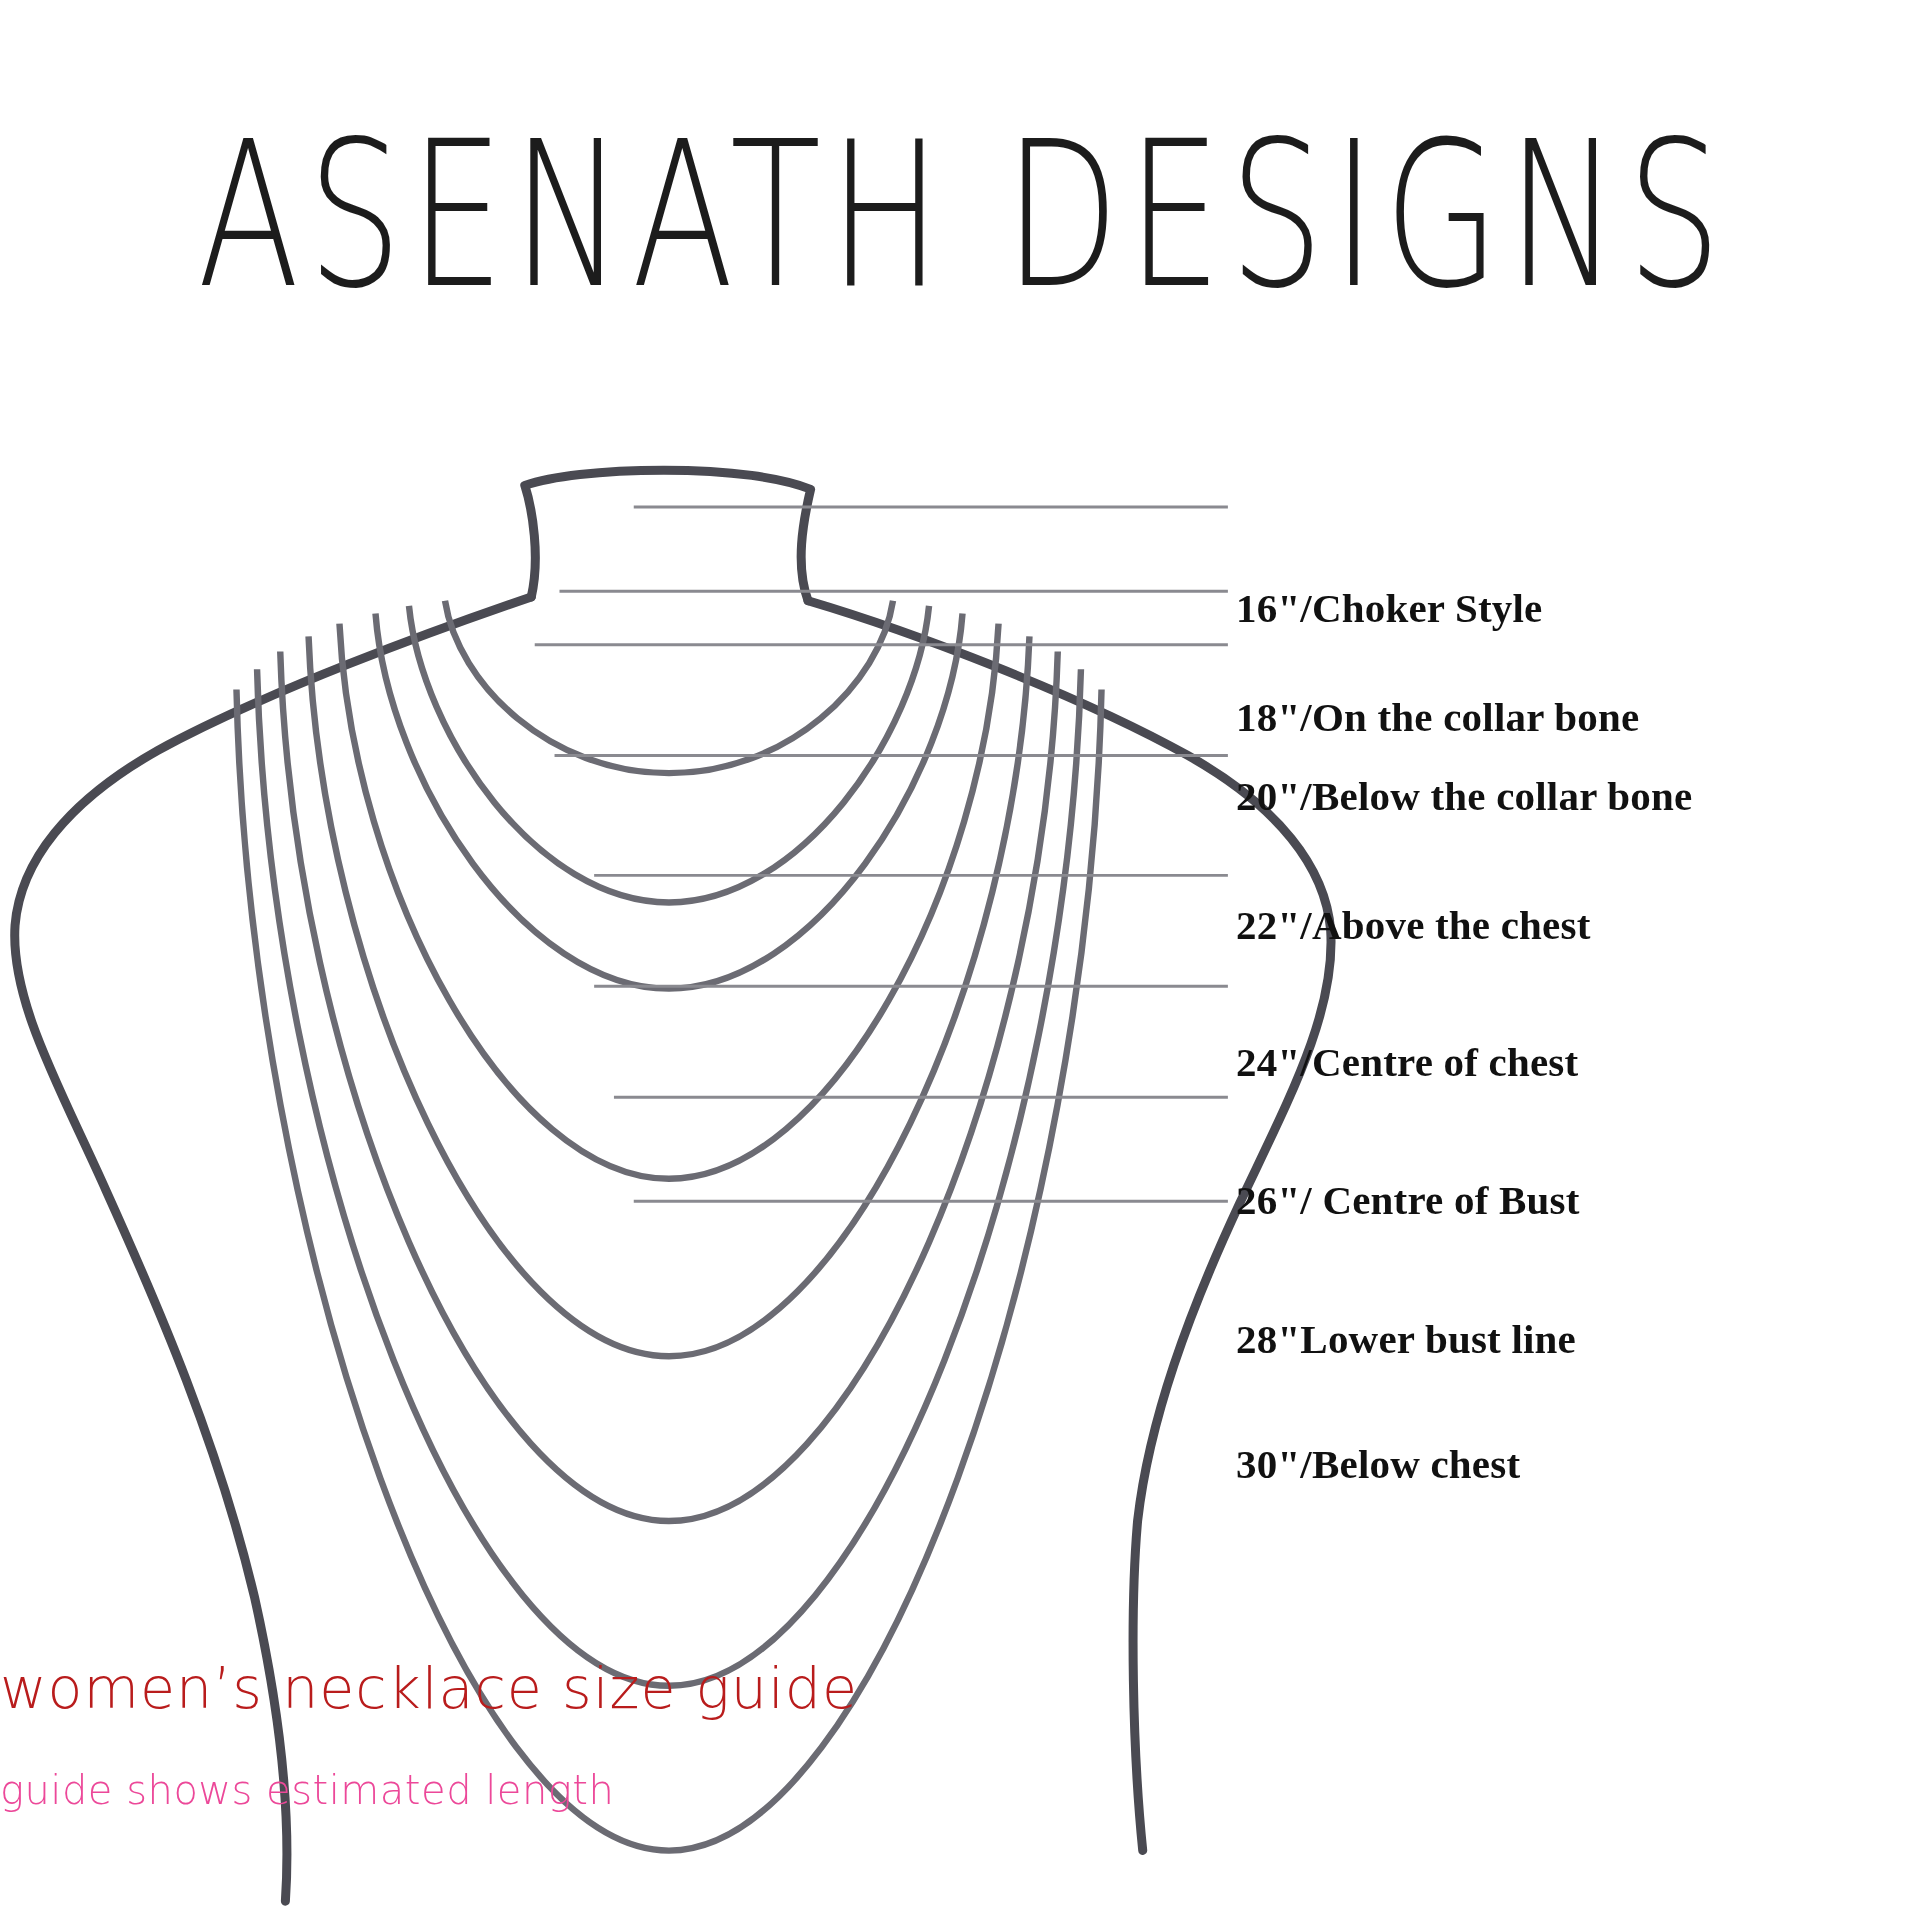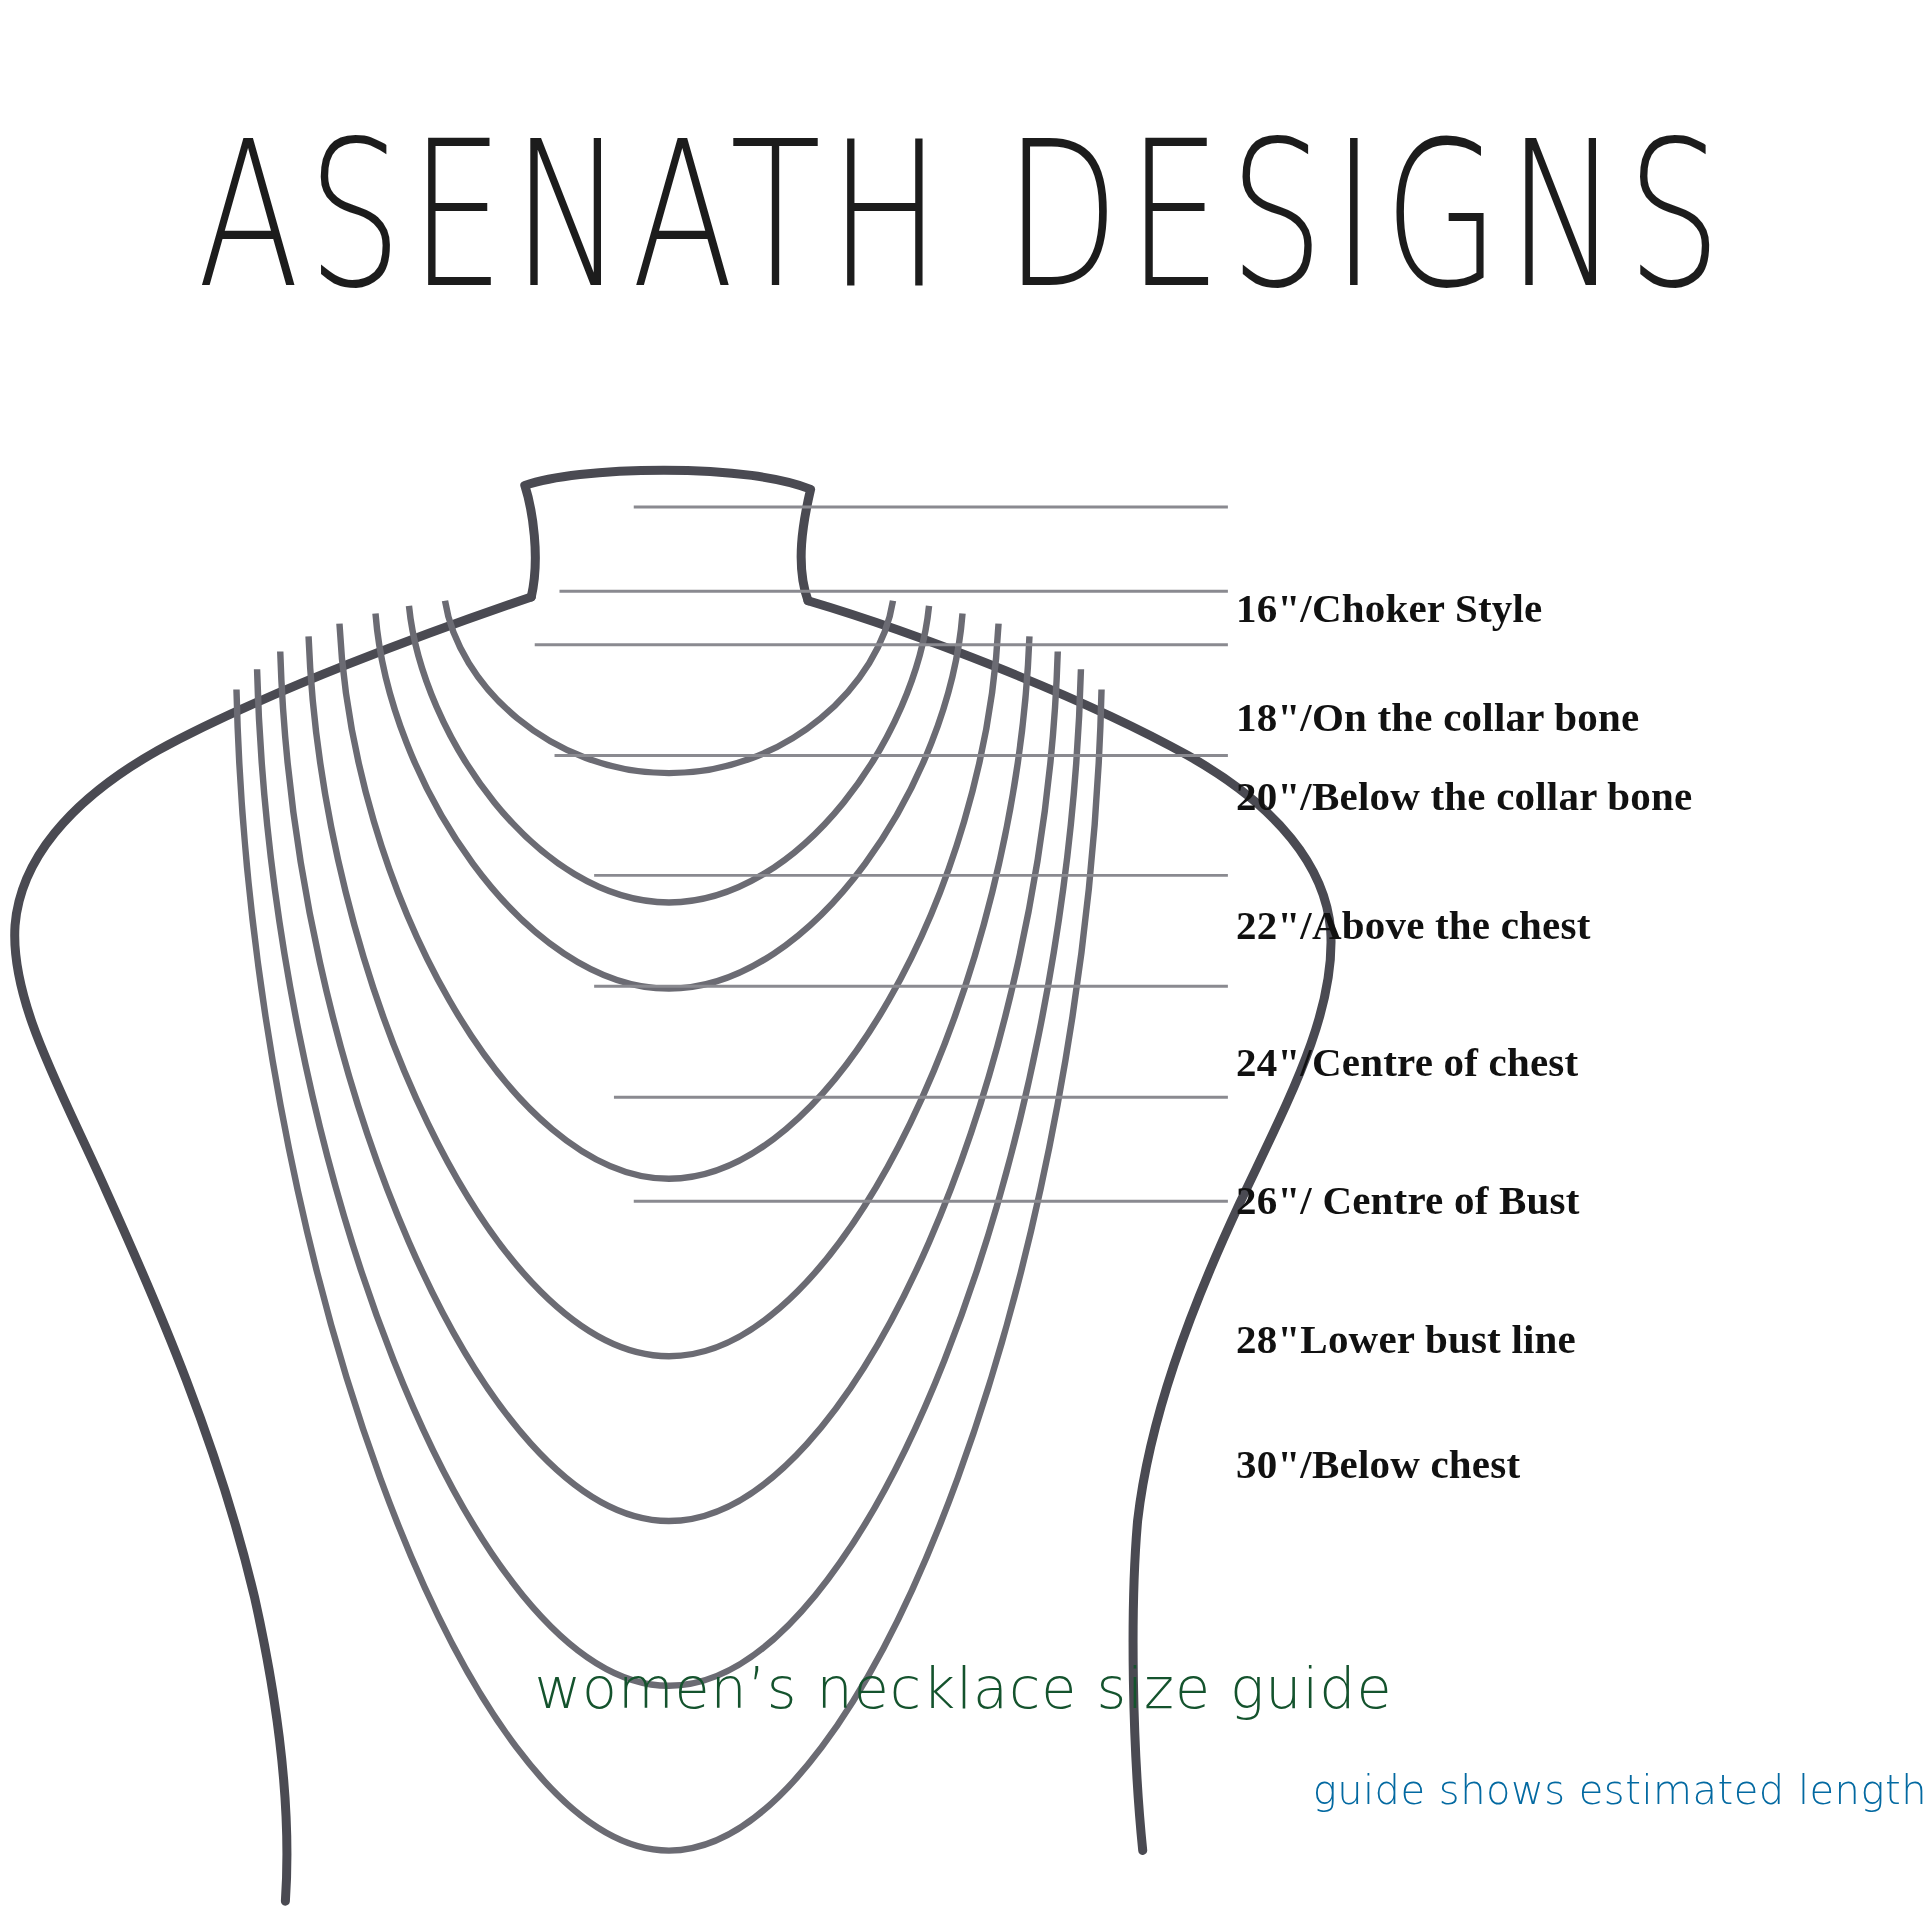--- a/index.html
+++ b/index.html
@@ -52,37 +52,36 @@
     color: #111111;
     white-space: nowrap;
     letter-spacing: 0.2px;
   }
   
   .caption-main {
     position: absolute;
     left: 0;
     top: 1655px;
     width: 100%;
-    text-align: center;
     font-family: "DejaVu Sans", sans-serif;
     font-size: 57px;
     font-weight: 300;
-    color: #14532d;
+    color: #b91c1c;
     letter-spacing: 1px;
   }
   .caption-sub {
     position: absolute;
     left: 0;
     top: 1767px;
     width: 100%;
-    text-align: right;
+    text-align: left;
     font-family: "DejaVu Sans", sans-serif;
     font-size: 40px;
     font-weight: 300;
-    color: #0369a1;
+    color: #ec4899;
     letter-spacing: 0.5px;
   }
 </style>
 </head>
 <body>
 
 <div class="stage">
 
   <div class="brand-title">ASENATH DESIGNS</div>
 

